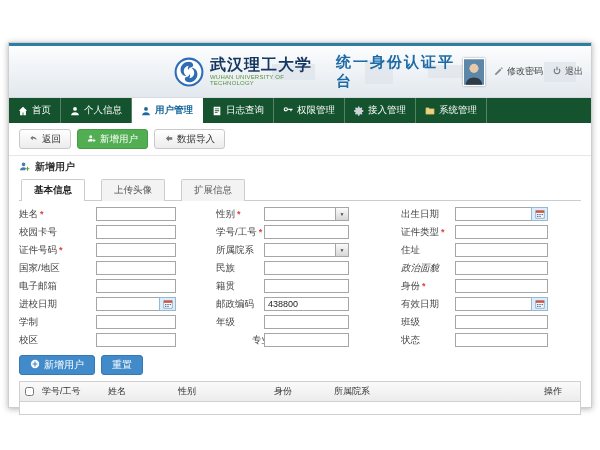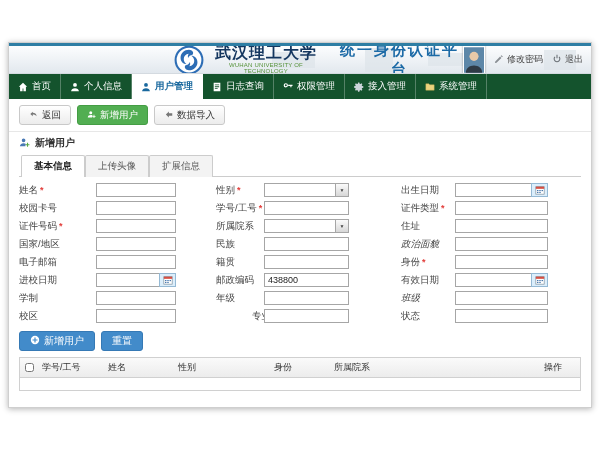--- a/index.html
+++ b/index.html
@@ -9,23 +9,23 @@
     background:#ffffff; font-family:"Liberation Sans", sans-serif;
   }
   .window {
     position:absolute; left:8px; top:42px; width:584px; height:366px;
     background:#fff; border:1px solid #cfcfcf;
     box-shadow:0 1px 6px rgba(0,0,0,.30);
   }
   .topline { height:3px; background:#2e7ea4; }
   
   .hdr {
-    height:28px; background:linear-gradient(#fcfdfe,#e2e8ee);
+    height:52px; background:linear-gradient(#fcfdfe,#e2e8ee);
     display:flex; align-items:center; padding:0 8px;
-    position:relative; overflow:hidden; border-bottom:1px solid #d4dae0;text-align:center;
+    position:relative; overflow:hidden; border-bottom:1px solid #d4dae0;
   }
   .bldg { position:absolute; bottom:0; background:#dde4ea; opacity:.75; }
   .b1 { left:255px; width:46px; height:16px; }
   .b2 { left:305px; width:30px; height:24px; }
   .b3 { left:340px; width:58px; height:13px; }
   .b4 { left:402px; width:34px; height:20px; }
   .hdr > * { position:relative; z-index:1; }
   .logo { width:30px; height:30px; flex:0 0 auto; }
   .uni-block { margin-left:6px; line-height:1.05; }
   .uni-name { font-size:16px; font-weight:bold; color:#14365f; font-family:"DejaVu Serif", serif; letter-spacing:1px; }
@@ -51,21 +51,21 @@
   .btn {
     display:inline-flex; align-items:center; gap:4px; height:20px; padding:0 9px;
     font-size:9.5px; border-radius:3px; border:1px solid #c9c9c9; cursor:pointer;
     background:linear-gradient(#ffffff,#ececec); color:#333; font-family:inherit;
   }
   .btn svg { width:9px; height:9px; }
   .btn-green { background:#52ae52; border-color:#449d44; color:#fff; }
   .rule { border-top:1px solid #e7e7e7; margin:6px -10px 4px; }
   .sec-title { display:flex; align-items:center; gap:5px; font-size:10px; font-weight:bold; color:#333; margin:0 0 5px; }
   .sec-title svg { width:11px; height:11px; }
-  .tabs { display:flex; gap:0; border-bottom:1px solid #ccc; padding:0 2px; }
+  .tabs { display:flex; gap:16px; border-bottom:1px solid #ccc; padding:0 2px; }
   .tab {
     font-size:9.5px; padding:4px 12px 3px; border:1px solid #ccc; border-bottom:none;
     background:#f3f3f3; color:#555; border-radius:2px 2px 0 0; margin-bottom:-1px; cursor:pointer;
   }
   .tab.active { background:#fff; font-weight:bold; color:#222; padding-bottom:4px; }
   
   .form-grid {
     display:grid; margin-top:6px; row-gap:4px; align-items:center;
     grid-template-columns:77px 80px 40px 48px 85px 52px 54px 93px;
   }
@@ -375,21 +375,21 @@
           </button>
         </div>
         <div class="f-label" style="grid-area: 7 / 1;">
           <span>学制</span>
         </div>
         <input type="text" class="f-input" style="grid-area: 7 / 2;">
         <div class="f-label" style="grid-area: 7 / 4;">
           <span>年级</span>
         </div>
         <input type="text" class="f-input" style="grid-area: 7 / 5;">
-        <div class="f-label" style="grid-area: 7 / 7; font-style: italic;">
+        <div class="f-label" style="grid-area: 7 / 7;">
           <span>班级</span>
         </div>
         <input type="text" class="f-input" style="grid-area: 7 / 8;">
         <div class="f-label" style="grid-area: 8 / 1;">
           <span>校区</span>
         </div>
         <input type="text" class="f-input" style="grid-area: 8 / 2;">
         <div class="f-label" style="grid-area: 8 / 4; margin-left: 36px;">
           <span>专业</span>
         </div>

